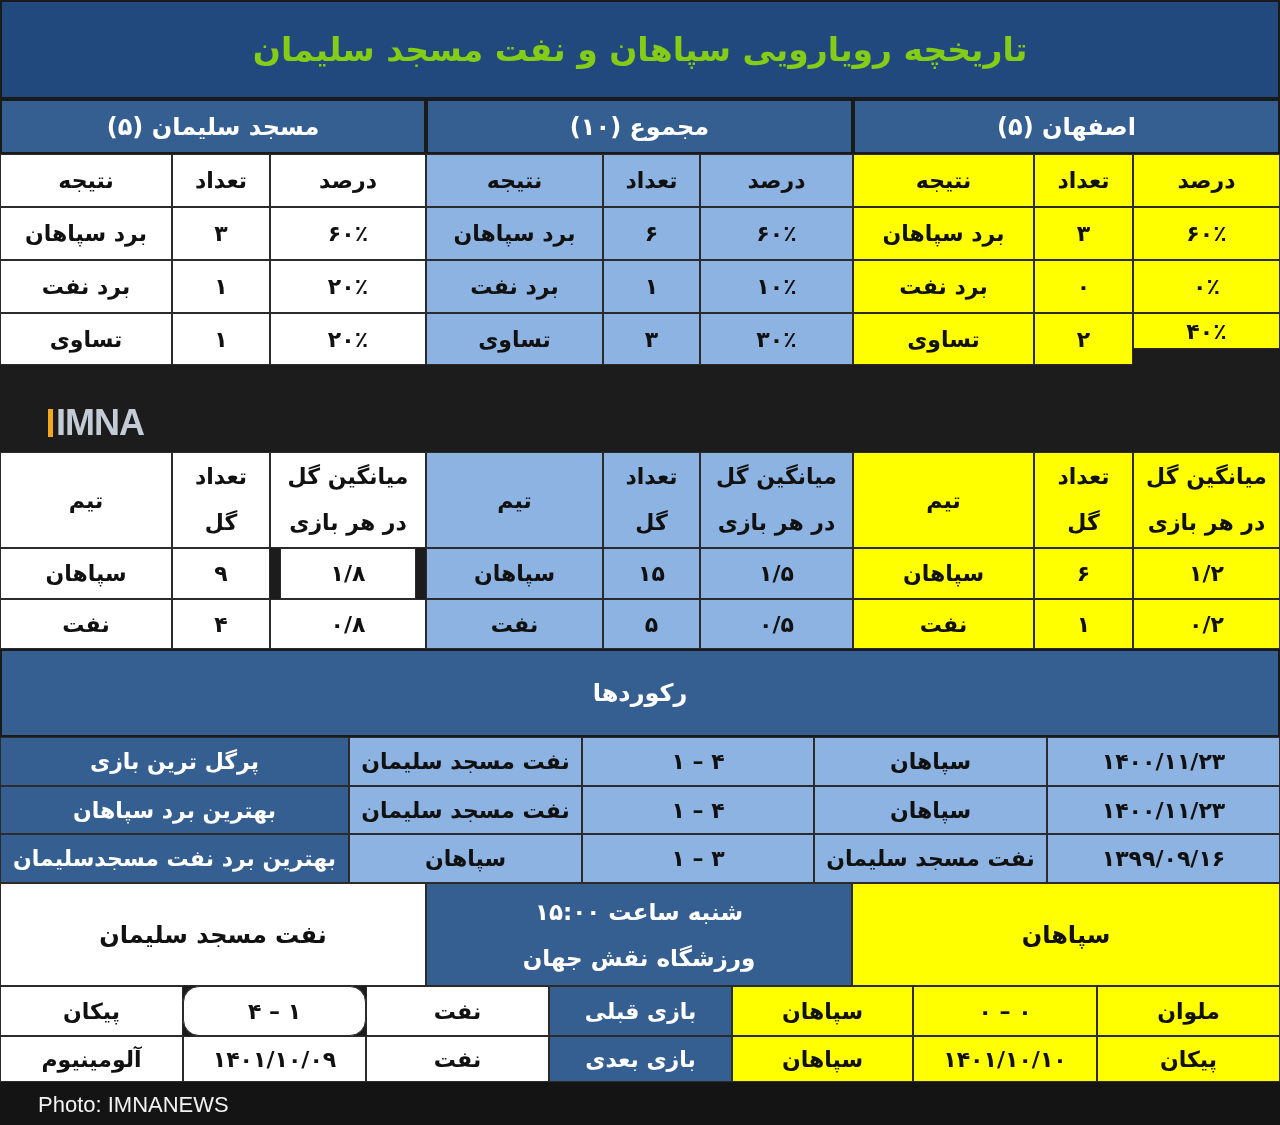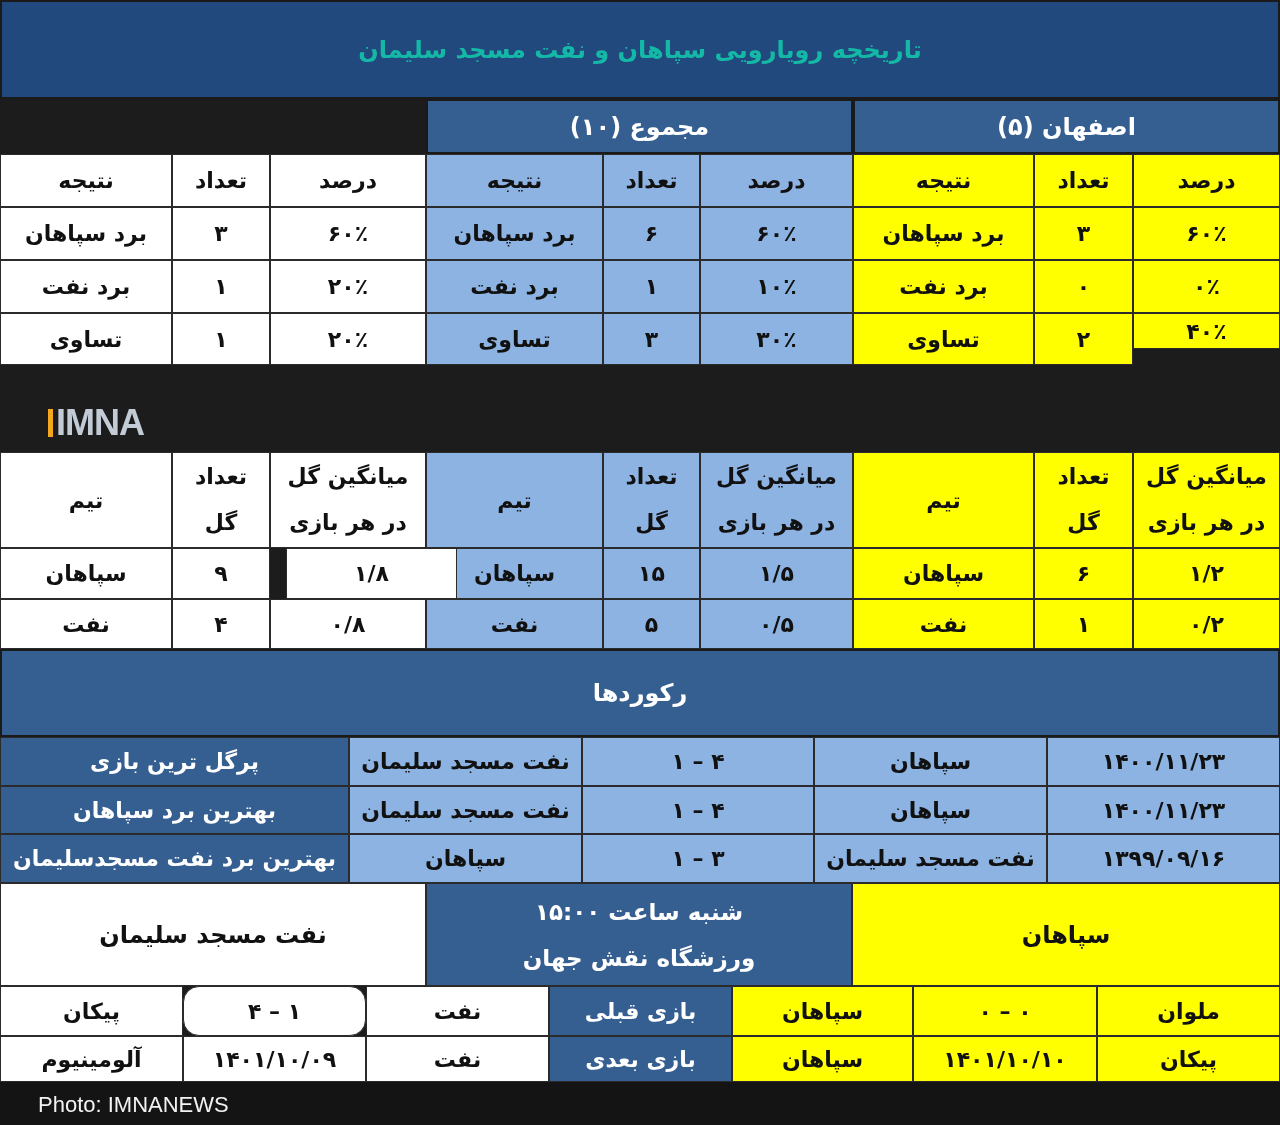--- a/index.html
+++ b/index.html
@@ -1,21 +1,21 @@
 <!DOCTYPE html>
 <html><head>
 <meta charset="utf-8">
 <style>
   html, body { margin:0; padding:0; background:#141414; }
   body { width:1280px; height:1125px; position:relative; overflow:hidden;
          font-family:"DejaVu Sans", sans-serif; }
   .frame { position:absolute; left:0; top:0; width:1280px; height:1080px; background:#1c1c1c; }
   .abs { position:absolute; box-sizing:border-box; display:flex; align-items:center; justify-content:center;
          text-align:center; direction:rtl; font-weight:bold; }
-  .title { background:#22497d; color:#14b8a6; font-size:24px; border:2px solid #1a1a1a; }
+  .title { background:#22497d; color:#84cc16; font-size:33px; border:2px solid #1a1a1a; }
   .sec { background:#365f91; color:#fff; font-size:24px; border:2px solid #1a1a1a; }
   .cell { border:1.5px solid #2b2b2b; color:#111; font-size:22px; }
   .y { background:#ffff00; }
   .b { background:#8db3e2; }
   .w { background:#ffffff; }
   .d { background:#365f91; color:#fff; }
   .two { flex-direction:column; line-height:46px; }
   .watermark { position:absolute; left:40px; top:402px; font-family:"Liberation Sans", sans-serif;
                font-size:36px; font-weight:bold; color:#c3cbd6; letter-spacing:-1px; direction:ltr;margin-left:8px; }
   .watermark .bar { display:inline-block; width:5px; height:28px; background:#f4a81d; margin-right:3px; vertical-align:-2px; }
@@ -24,20 +24,21 @@
 </style>
 </head>
 <body>
 
 <div class="frame">
 
   <div class="abs title" style="left:0;top:0;width:1280px;height:99px;">تاریخچه رویارویی سپاهان و نفت مسجد سلیمان</div>
 
   <div class="abs sec" style="left:853px;top:99px;width:427px;height:55px;">اصفهان (۵)</div>
   <div class="abs sec" style="left:426px;top:99px;width:427px;height:55px;">مجموع (۱۰)</div>
+  <div class="abs sec" style="left:0;top:99px;width:426px;height:55px;">مسجد سلیمان (۵)</div>
 
   <div>
     <div class="abs cell y" style="left:1133px;top:154px;width:147px;height:53px;">درصد</div>
     <div class="abs cell y" style="left:1034px;top:154px;width:99px;height:53px;">تعداد</div>
     <div class="abs cell y" style="left:853px;top:154px;width:181px;height:53px;">نتیجه</div>
 
     <div class="abs cell y" style="left:1133px;top:207px;width:147px;height:53px;">۶۰٪</div>
     <div class="abs cell y" style="left:1034px;top:207px;width:99px;height:53px;">۳</div>
     <div class="abs cell y" style="left:853px;top:207px;width:181px;height:53px;">برد سپاهان</div>
 
@@ -132,21 +133,21 @@
     <div class="abs cell w two" style="left:270px;top:452px;width:156px;height:96px;">
       <span>میانگین گل</span>
       <span>در هر بازی</span>
     </div>
     <div class="abs cell w two" style="left:172px;top:452px;width:98px;height:96px;">
       <span>تعداد</span>
       <span>گل</span>
     </div>
     <div class="abs cell w" style="left:0;top:452px;width:172px;height:96px;">تیم</div>
 
-    <div class="abs cell w" style="left:286px;top:548px;width:171px;height:51px;">۱/۸</div>
+    <div class="abs cell w" style="left:280px;top:548px;width:136px;height:51px;">۱/۸</div>
     <div class="abs cell w" style="left:172px;top:548px;width:98px;height:51px;">۹</div>
     <div class="abs cell w" style="left:0;top:548px;width:172px;height:51px;">سپاهان</div>
 
     <div class="abs cell w" style="left:270px;top:599px;width:156px;height:50px;">۰/۸</div>
     <div class="abs cell w" style="left:172px;top:599px;width:98px;height:50px;">۴</div>
     <div class="abs cell w" style="left:0;top:599px;width:172px;height:50px;">نفت</div>
   </div>
 
   <div class="abs sec" style="left:0;top:649px;width:1280px;height:88px;">رکوردها</div>
 

